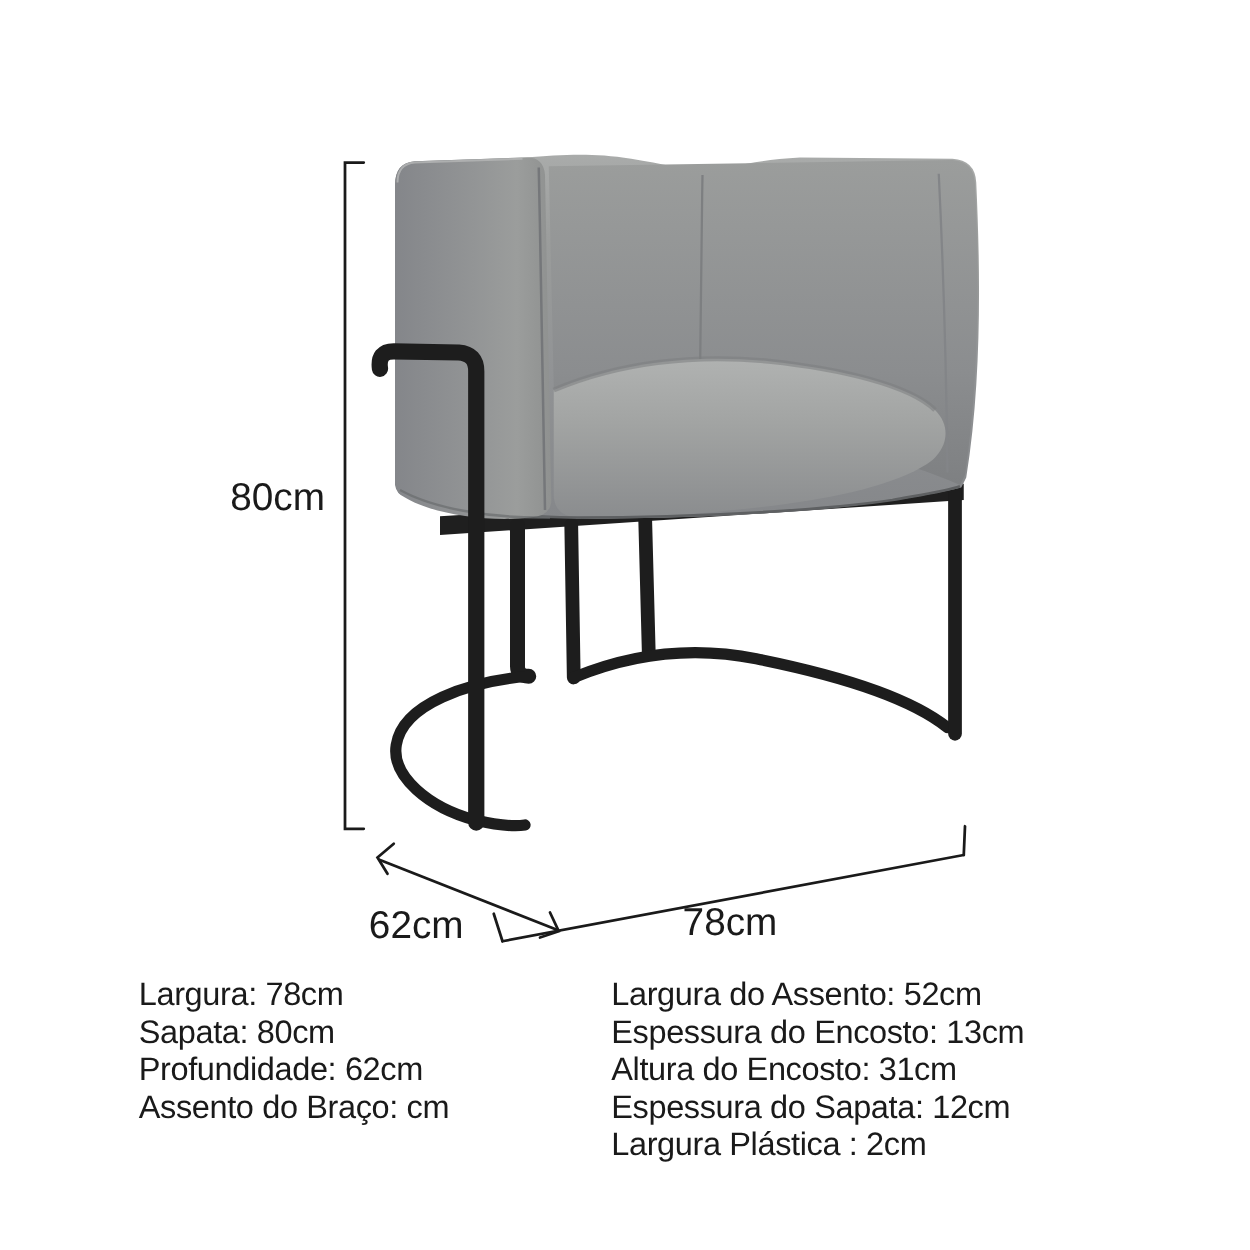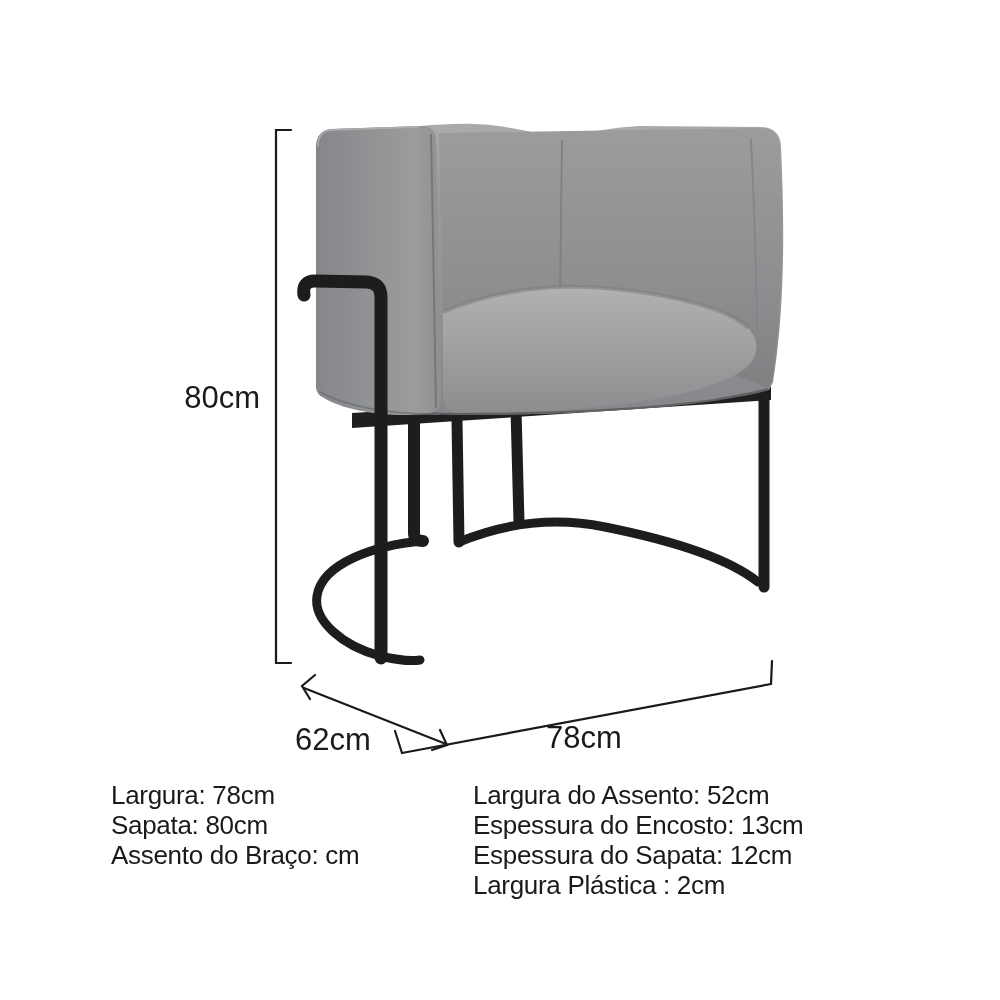--- a/index.html
+++ b/index.html
@@ -10,21 +10,21 @@
   #diagram-svg{position:absolute;left:0;top:0;}
   .dim-label{
     font-family:"Liberation Sans",sans-serif;
     font-size:31px;fill:#1a1a1a;
   }
   .spec-col{
     position:absolute;top:780px;color:#1a1a1a;
     font-size:26px;line-height:30px;letter-spacing:-0.3px;white-space:nowrap;
   }
   #spec-col-left{left:111px;}
-  #spec-col-right{left:473px;}
+  #spec-col-right{left:489px;}
 </style>
 </head>
 <body>
 
 <div id="stage">
 
   <svg id="diagram-svg" width="1000" height="1000" viewBox="0 0 1000 1000">
     <defs>
       <linearGradient id="shellGrad" x1="0" y1="0" x2="0" y2="1">
         <stop offset="0" stop-color="#a9abaa"></stop>
@@ -115,23 +115,25 @@
     </g>
 
     <text class="dim-label" x="260" y="408" text-anchor="end">80cm</text>
     <text class="dim-label" x="333" y="750" text-anchor="middle">62cm</text>
     <text class="dim-label" x="584" y="748" text-anchor="middle">78cm</text>
   </svg>
 
   <div class="spec-col" id="spec-col-left">
     <div>Largura: 78cm</div>
     <div>Sapata: 80cm</div>
+    <div>Profundidade: 62cm</div>
     <div>Assento do Braço: cm</div>
   </div>
 
   <div class="spec-col" id="spec-col-right">
     <div>Largura do Assento: 52cm</div>
     <div>Espessura do Encosto: 13cm</div>
+    <div>Altura do Encosto: 31cm</div>
     <div>Espessura do Sapata: 12cm</div>
     <div>Largura Plástica : 2cm</div>
   </div>
 
 </div>
 
 </body></html>

